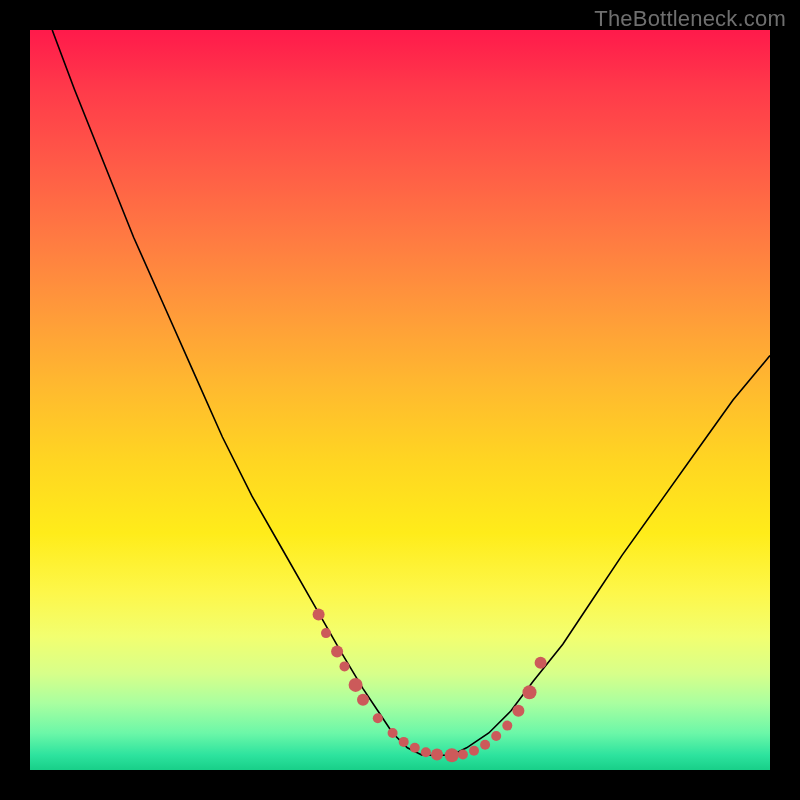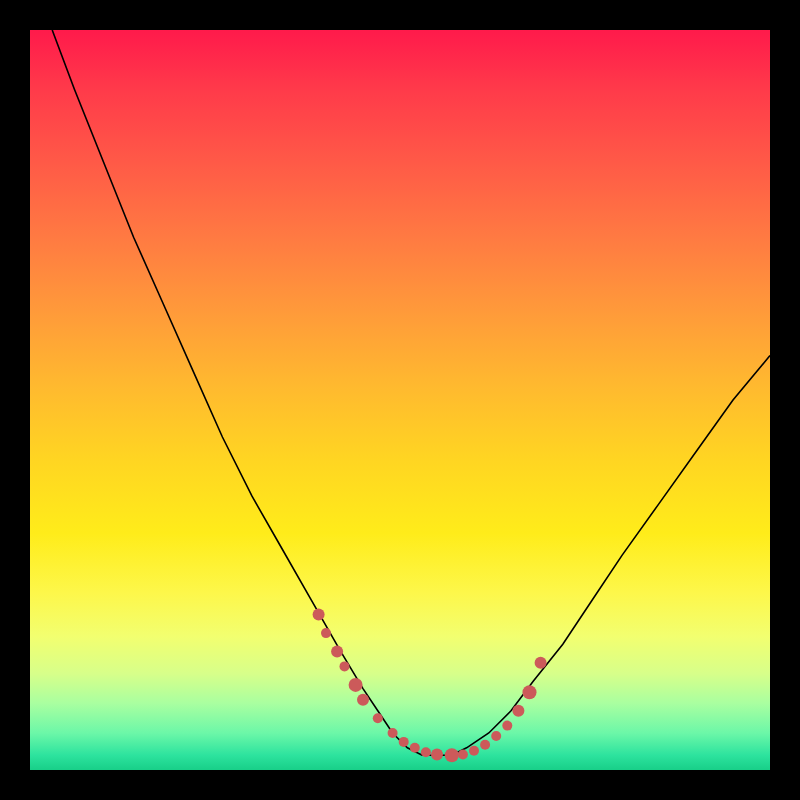--- a/index.html
+++ b/index.html
@@ -64,20 +64,21 @@
     right: 14px;
     color: #6f6f6f;
     font-size: 22px;
     letter-spacing: 0.2px;
   }
 </style>
 </head>
 <body>
 
 <div class="frame">
+  <div class="watermark">TheBottleneck.com</div>
 
   <div class="plot-area">
     <div class="gradient"></div>
     <svg class="curve-svg" id="curve-svg" viewBox="0 0 740 740" preserveAspectRatio="none">
         <path d="M22.2 0.0 L44.4 59.2 L74.0 133.2 L103.6 207.2 L133.2 273.8 L162.8 340.4 L192.4 407.0 L222.0 466.2 L251.6 518.0 L281.2 569.8 L310.8 621.6 L333.0 658.6 L347.8 680.8 L362.6 703.0 L377.4 717.8 L392.2 725.2 L407.0 725.2 L421.8 725.2 L436.6 717.8 L458.8 703.0 L481.0 680.8 L503.2 651.2 L532.8 614.2 L562.4 569.8 L592.0 525.4 L629.0 473.6 L666.0 421.8 L703.0 370.0 L740.0 325.6" class="curve-path" stroke="#000000"></path>
         <circle cx="288.6" cy="584.6" r="6" class="dot" fill="#cc5a5a"></circle>
         <circle cx="296.0" cy="603.1" r="5" class="dot" fill="#cc5a5a"></circle>
         <circle cx="307.1" cy="621.6" r="6" class="dot" fill="#cc5a5a"></circle>
         <circle cx="314.5" cy="636.4" r="5" class="dot" fill="#cc5a5a"></circle>
         <circle cx="325.6" cy="654.9" r="7" class="dot" fill="#cc5a5a"></circle>

